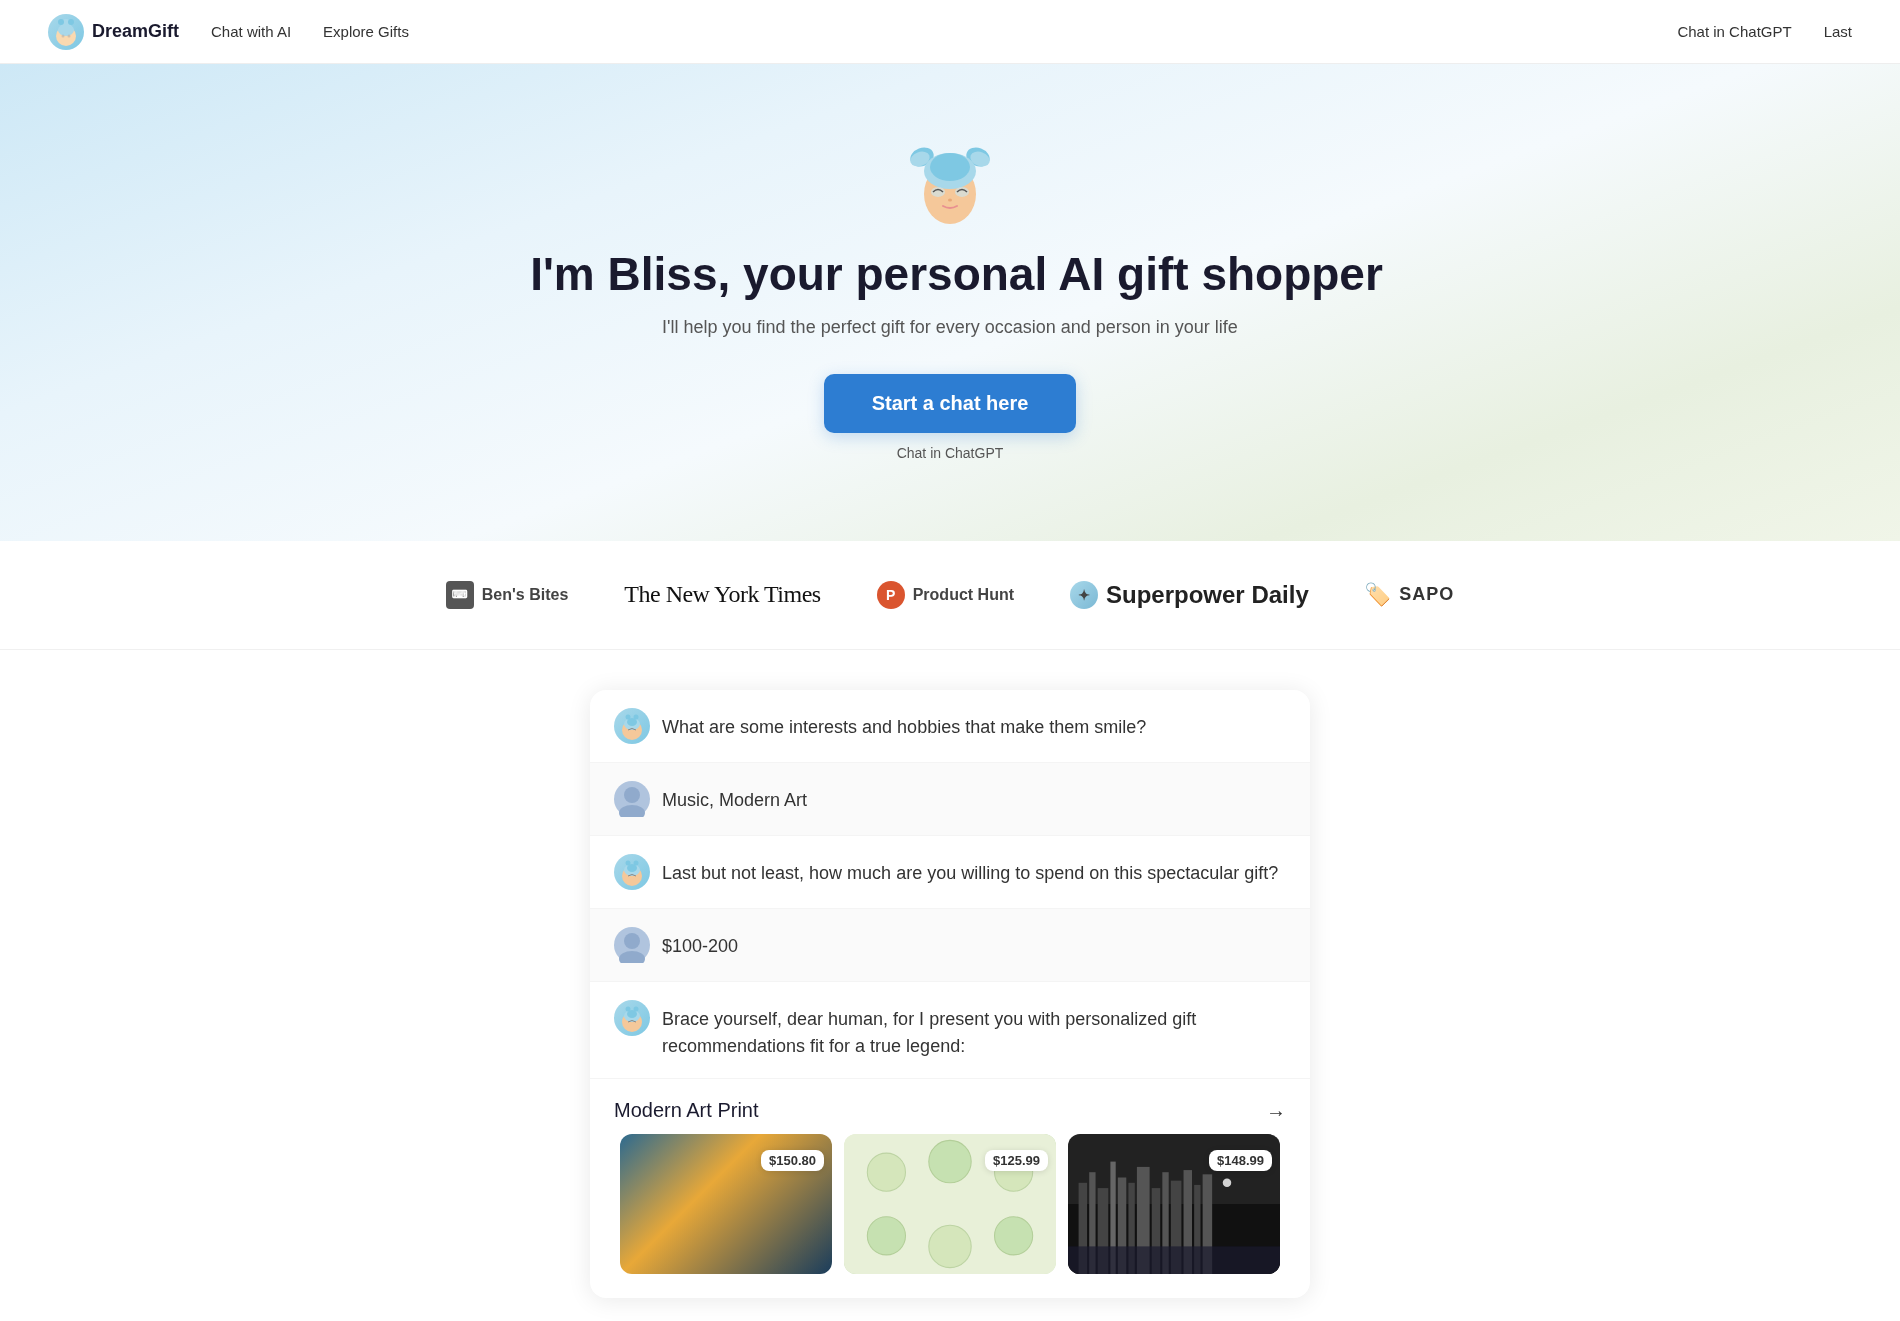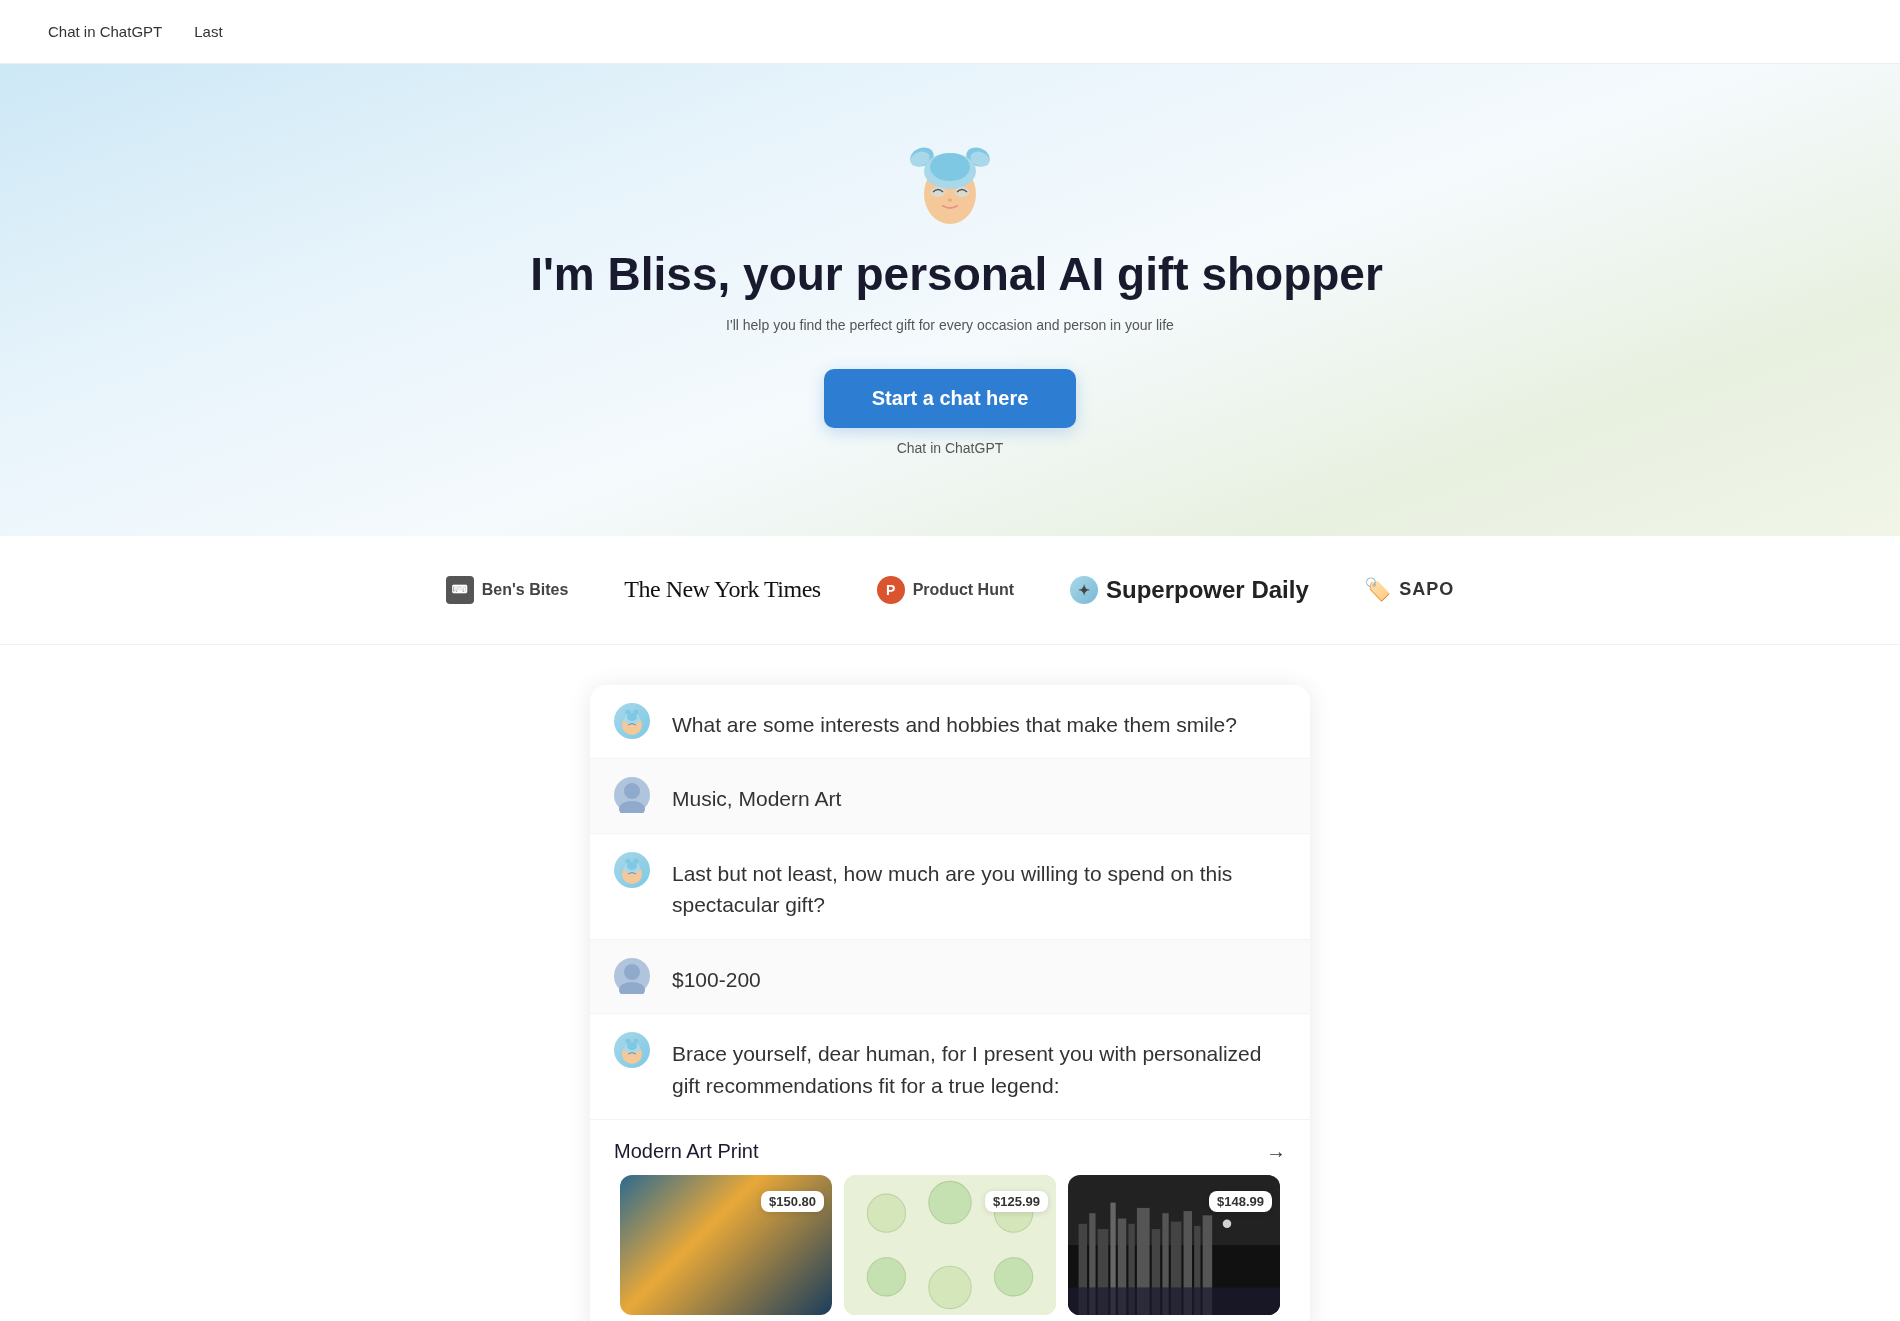--- a/index.html
+++ b/index.html
@@ -34,21 +34,21 @@
       width: 100px; height: 100px;
       margin-bottom: 24px;
       display: flex; align-items: center; justify-content: center;
     }
     .hero h1 {
       font-size: 46px; font-weight: 800; color: #1a1a2e; margin-bottom: 16px;
       line-height: 1.15;
       margin-left: 13px;
     }
     .hero-sub {
-      font-size: 14px; color: #555; margin-bottom: 36px; text-align: right;
+      font-size: 18px; color: #555; margin-bottom: 36px; text-align: right;
     }
     .cta-btn {
       background: #2d7dd2; color: #fff; border: none; border-radius: 10px;
       padding: 18px 48px; font-size: 20px; font-weight: 600; cursor: pointer;
       margin-bottom: 12px; display: inline-block; text-decoration: none;
       box-shadow: 0 4px 16px rgba(45,125,210,0.25);
     }
     .cta-sub { font-size: 14px; color: #555; font-weight: 500; }
 
     
@@ -98,21 +98,21 @@
     }
     .chat-message:last-child { border-bottom: none; }
     .chat-avatar {
       width: 36px; height: 36px; border-radius: 50%; flex-shrink: 0;
       display: flex; align-items: center; justify-content: center;
       font-size: 18px; background: linear-gradient(135deg, #a8d8ea, #7ec8e3);
     }
     .user-avatar {
       background: #b0c4de; color: #fff; font-size: 18px;
     }
-    .chat-text { font-size: 21px; color: #333; line-height: 1.5; padding-top: 6px; margin-left: 10px; }
+    .chat-text { font-size: 18px; color: #333; line-height: 1.5; padding-top: 6px; }
 
     
     .product-header {
       display: flex; align-items: center; justify-content: space-between;
       padding: 20px 24px 12px;
     }
     .product-title { font-size: 20px; font-weight: 400; color: #1a1a2e; }
     .product-arrow { font-size: 20px; color: #333; cursor: pointer; }
     .product-cards {
       display: flex; gap: 0; padding: 0 24px 24px;
@@ -135,20 +135,39 @@
 
     
     .art-1 { background: linear-gradient(135deg, #2d6a8f 0%, #e8a838 40%, #1a3d5c 100%); }
     .art-2 { background: linear-gradient(135deg, #e8f0d8 0%, #b8d4a0 50%, #d4e8c0 100%); }
     .art-3 { background: linear-gradient(135deg, #e8e8e8 0%, #888 50%, #222 100%); }
   </style>
 </head>
 <body>
 
 <nav>
+  <div class="nav-left">
+    <a class="nav-logo" href="#">
+      <div class="nav-logo-icon">
+
+        <svg viewBox="0 0 36 36" width="36" height="36">
+          <circle cx="18" cy="22" r="10" fill="#f9d9b0"></circle>
+          <ellipse cx="18" cy="16" rx="8" ry="6" fill="#a8d8ea"></ellipse>
+          <circle cx="18" cy="10" r="5" fill="#a8d8ea"></circle>
+          <circle cx="13" cy="8" r="3" fill="#7ec8e3"></circle>
+          <circle cx="23" cy="8" r="3" fill="#7ec8e3"></circle>
+          <circle cx="15" cy="22" r="1.5" fill="#aaa" opacity="0.5"></circle>
+          <circle cx="21" cy="22" r="1.5" fill="#aaa" opacity="0.5"></circle>
+        </svg>
+      </div>
+      <span>DreamGift</span>
+    </a>
+    <a class="nav-link" href="#">Chat with AI</a>
+    <a class="nav-link" href="#">Explore Gifts</a>
+  </div>
   <div class="nav-right">
     <a class="nav-link" href="#">Chat in ChatGPT</a>
     <a class="nav-link" href="#">Last</a>
   </div>
 </nav>
 
 <section class="hero">
   <div class="hero-avatar">
     <svg viewBox="0 0 100 110" width="100" height="110">
 

